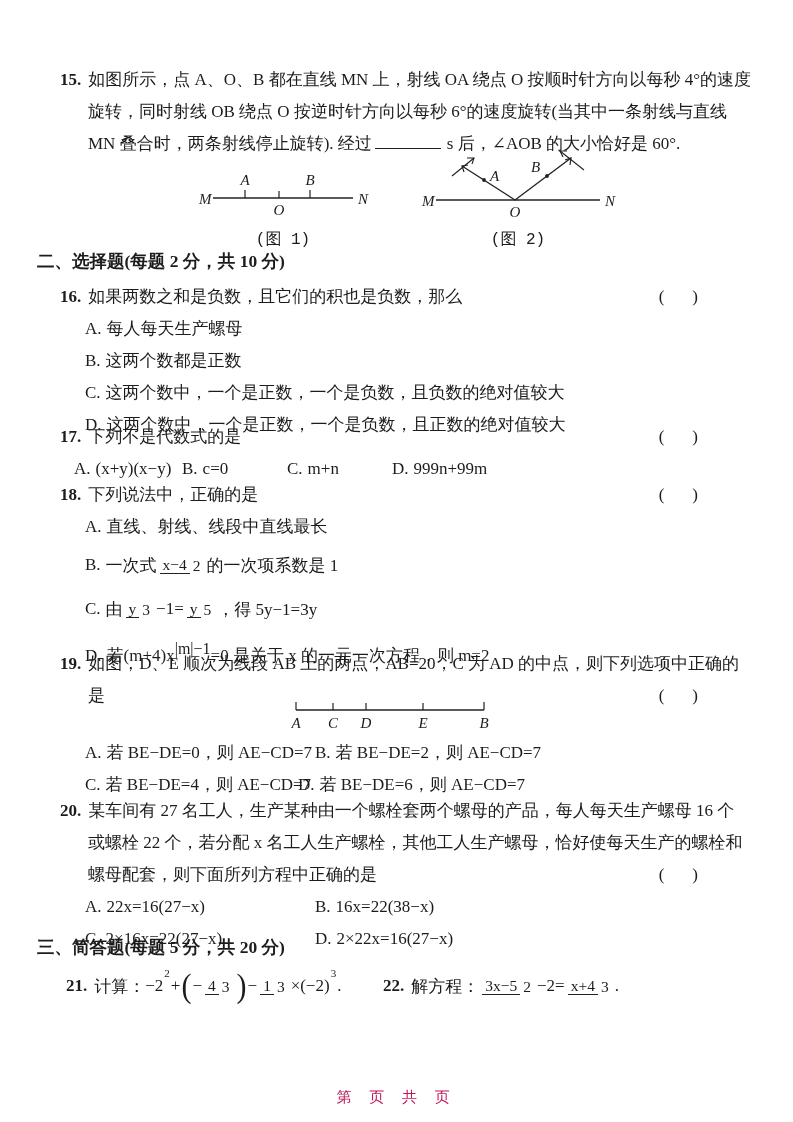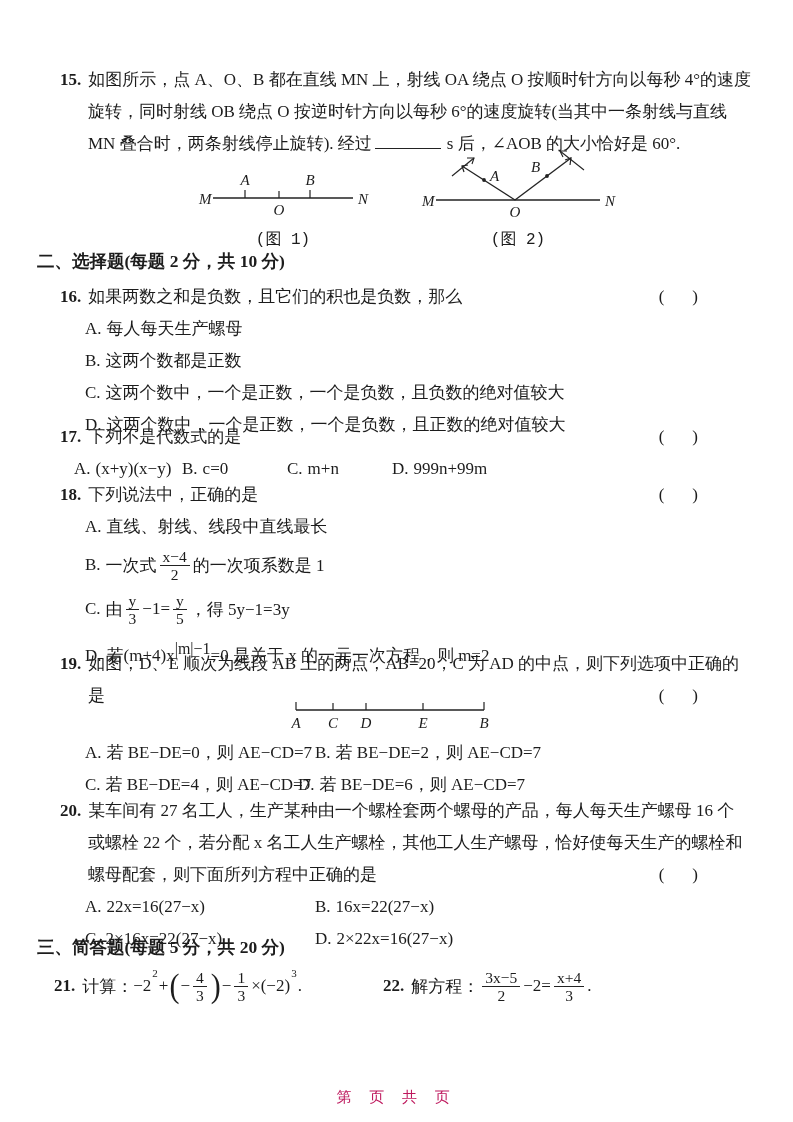--- a/index.html
+++ b/index.html
@@ -15,21 +15,21 @@
   .qno { font-weight:bold; margin-right:7px; }
   .olab { margin-right:5px; }
   .opt { padding-left:25px; }
   .br { position:absolute; right:14px; top:0; }
   .br .pc { margin-left:28px; }
   .blank { display:inline-block; width:66px; border-bottom:1.3px solid #222; height:14px; margin:0 6px 0 3px; }
   .optrow { position:relative; height:32px; line-height:32px; white-space:nowrap; }
   .optrow .c1 { position:absolute; left:25px; }
   .optrow .c2 { position:absolute; }
   .mline { display:flex; align-items:center; white-space:nowrap; }
-  .frac { display:inline-flex; flex-direction:column; align-items:center; font-size:15.5px; line-height:17px; margin:0 3px; vertical-align:middle; }
+  .frac { display:inline-flex; flex-direction:row; align-items:center; font-size:15.5px; line-height:17px; margin:0 3px; vertical-align:middle; }
   .frac .fnum { border-bottom:1.2px solid #222; padding:0 3px; display:block; }
   .frac .fden { display:block; padding:0 3px; }
   .msup { font-size:11px; align-self:flex-start; margin:9px 1px 0 1px; }
   sup.isup { font-size:16px; }
   .bigp { font-size:30px; font-weight:400; margin:0 1px; transform:scaleY(1.1); }
   .fig { position:absolute; }
   .figcap { text-align:center; font-size:16px; margin-top:2px;font-family:Liberation Mono, monospace; }
   svg text { font-family:"Liberation Serif","DejaVu Serif",serif; font-size:15px; font-style:italic; fill:#1c1c1c; }
   .footer { position:absolute; top:1088px; left:0; width:100%; text-align:center; font-size:15px; letter-spacing:7px; color:#be185d; }
 </style>
@@ -178,31 +178,31 @@
 
   <div class="q" style="top:795px;">
     <div class="qline"><span class="qno">20.</span><span>某车间有 27 名工人，生产某种由一个螺栓套两个螺母的产品，每人每天生产螺母 16 个</span></div>
     <div class="qline qcont"><span>或螺栓 22 个，若分配 x 名工人生产螺栓，其他工人生产螺母，恰好使每天生产的螺栓和</span></div>
     <div class="qline qcont">
       <span>螺母配套，则下面所列方程中正确的是</span>
       <span class="br"><span>(</span><span class="pc">)</span></span>
     </div>
     <div class="optrow">
       <span class="c1"><span class="olab">A.</span><span>22x=16(27−x)</span></span>
-      <span class="c2" style="left:255px;"><span class="olab">B.</span><span>16x=22(27−x)</span></span>
+      <span class="c2" style="left:255px;"><span class="olab">B.</span><span>16x=22(38−x)</span></span>
     </div>
     <div class="optrow">
       <span class="c1"><span class="olab">C.</span><span>2×16x=22(27−x)</span></span>
       <span class="c2" style="left:255px;"><span class="olab">D.</span><span>2×22x=16(27−x)</span></span>
     </div>
   </div>
 
   <div class="sec" style="top:935px;">三、简答题(每题 5 分，共 20 分)</div>
 
-  <div class="mline" style="position:absolute; left:54px; top:958px; height:56px;">
+  <div class="mline" style="position:absolute; left:66px; top:958px; height:56px;">
     <span class="qno">21.</span>
     <span>计算：</span>
     <span>−2</span>
       <span class="msup">2</span>
     <span>+</span>
     <span class="bigp">(</span>
     <span>−</span>
     <span class="frac">
         <span class="fnum">4</span>
         <span class="fden">3</span>

